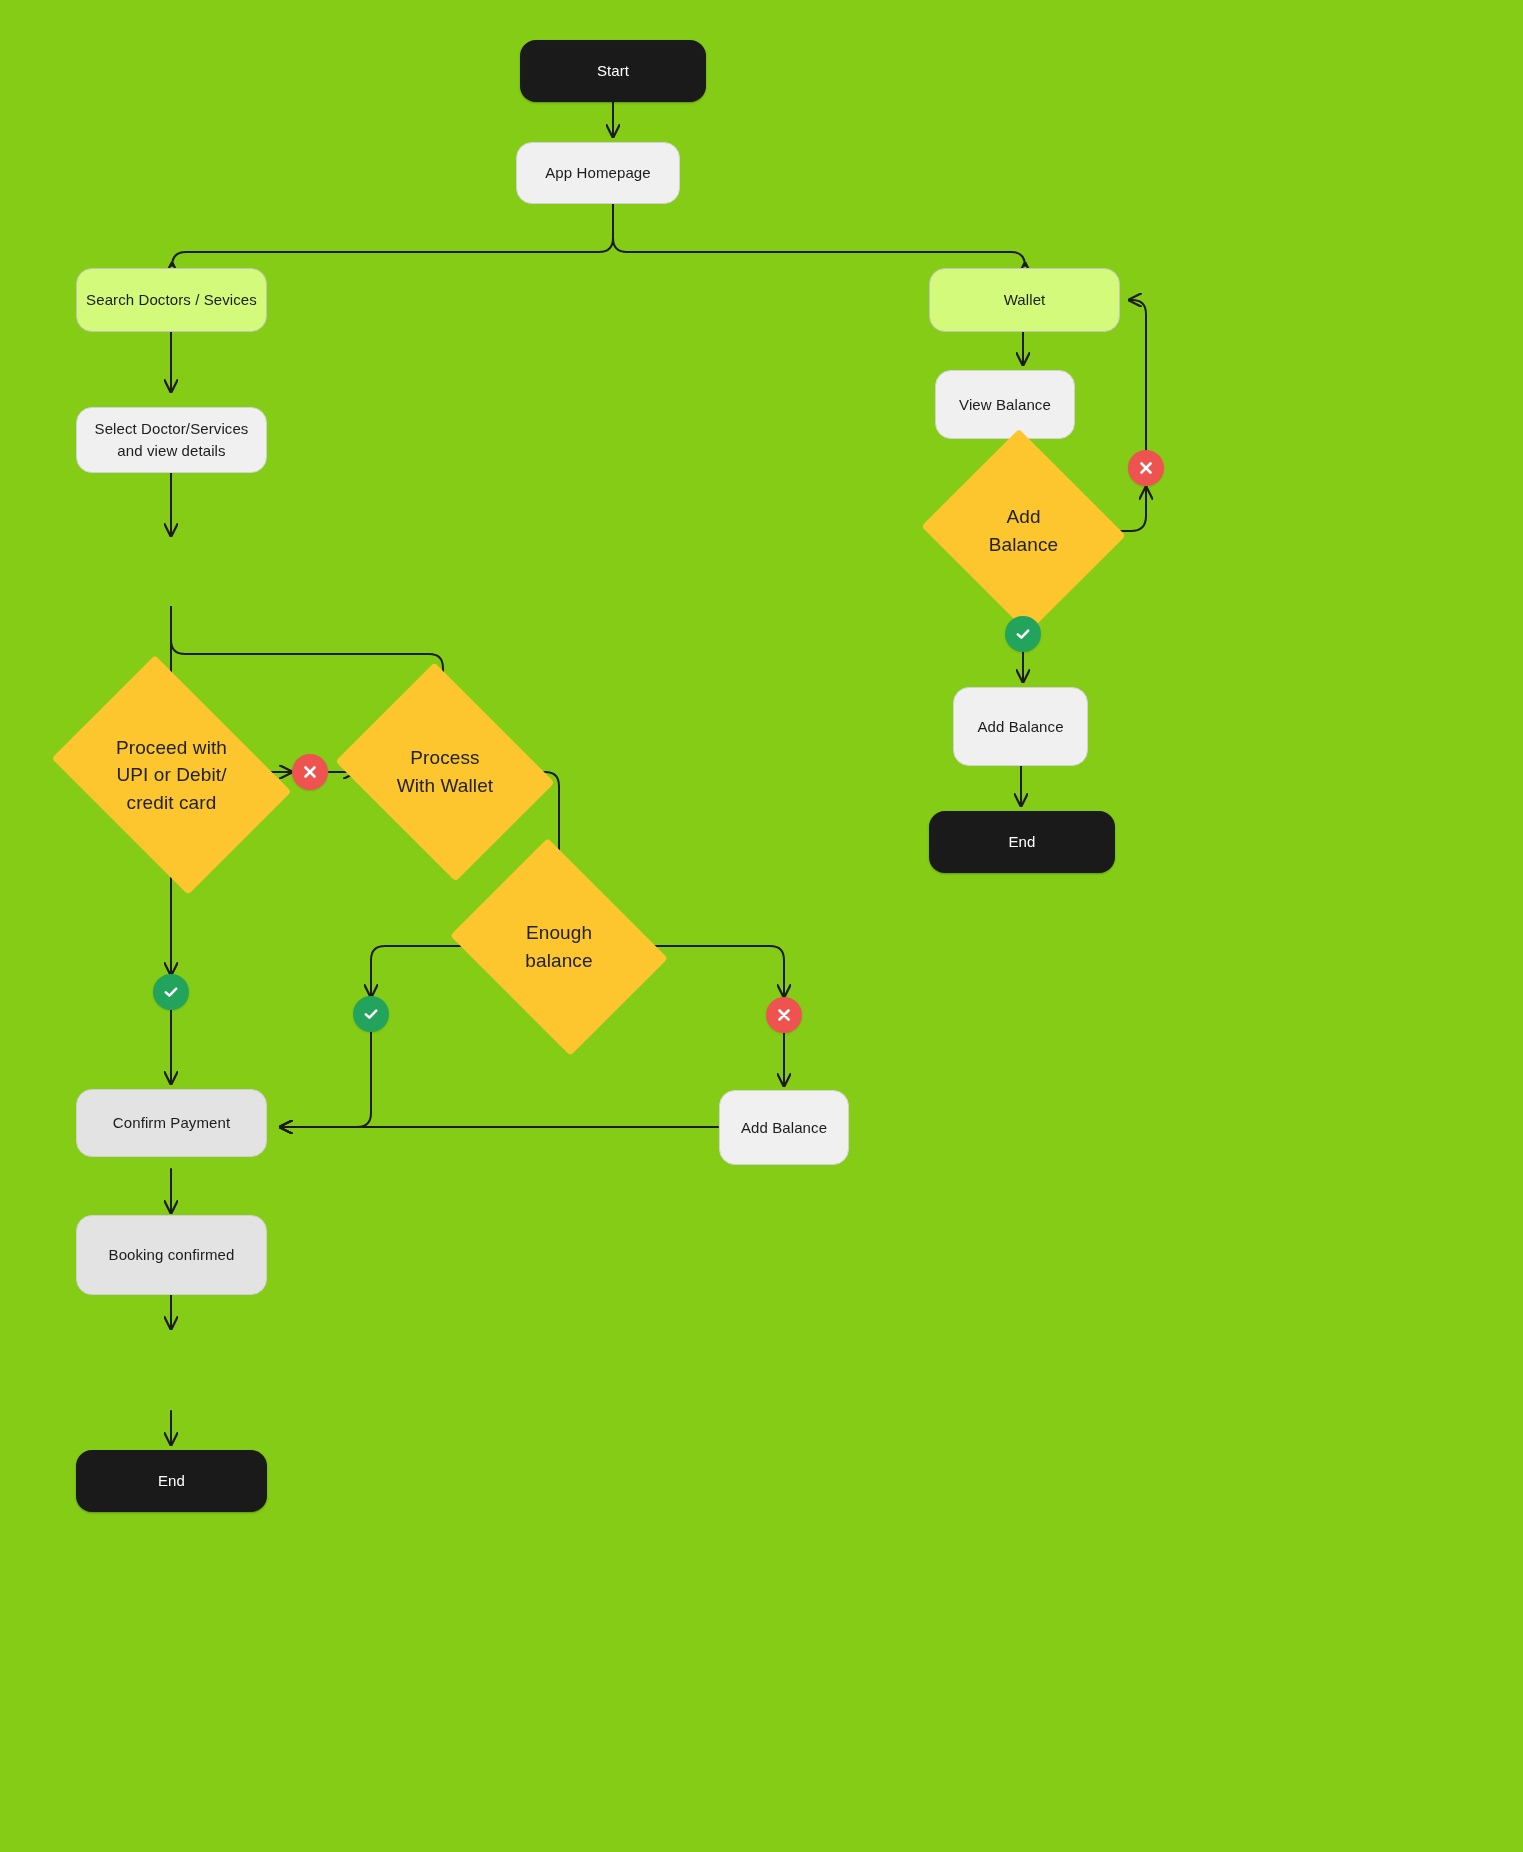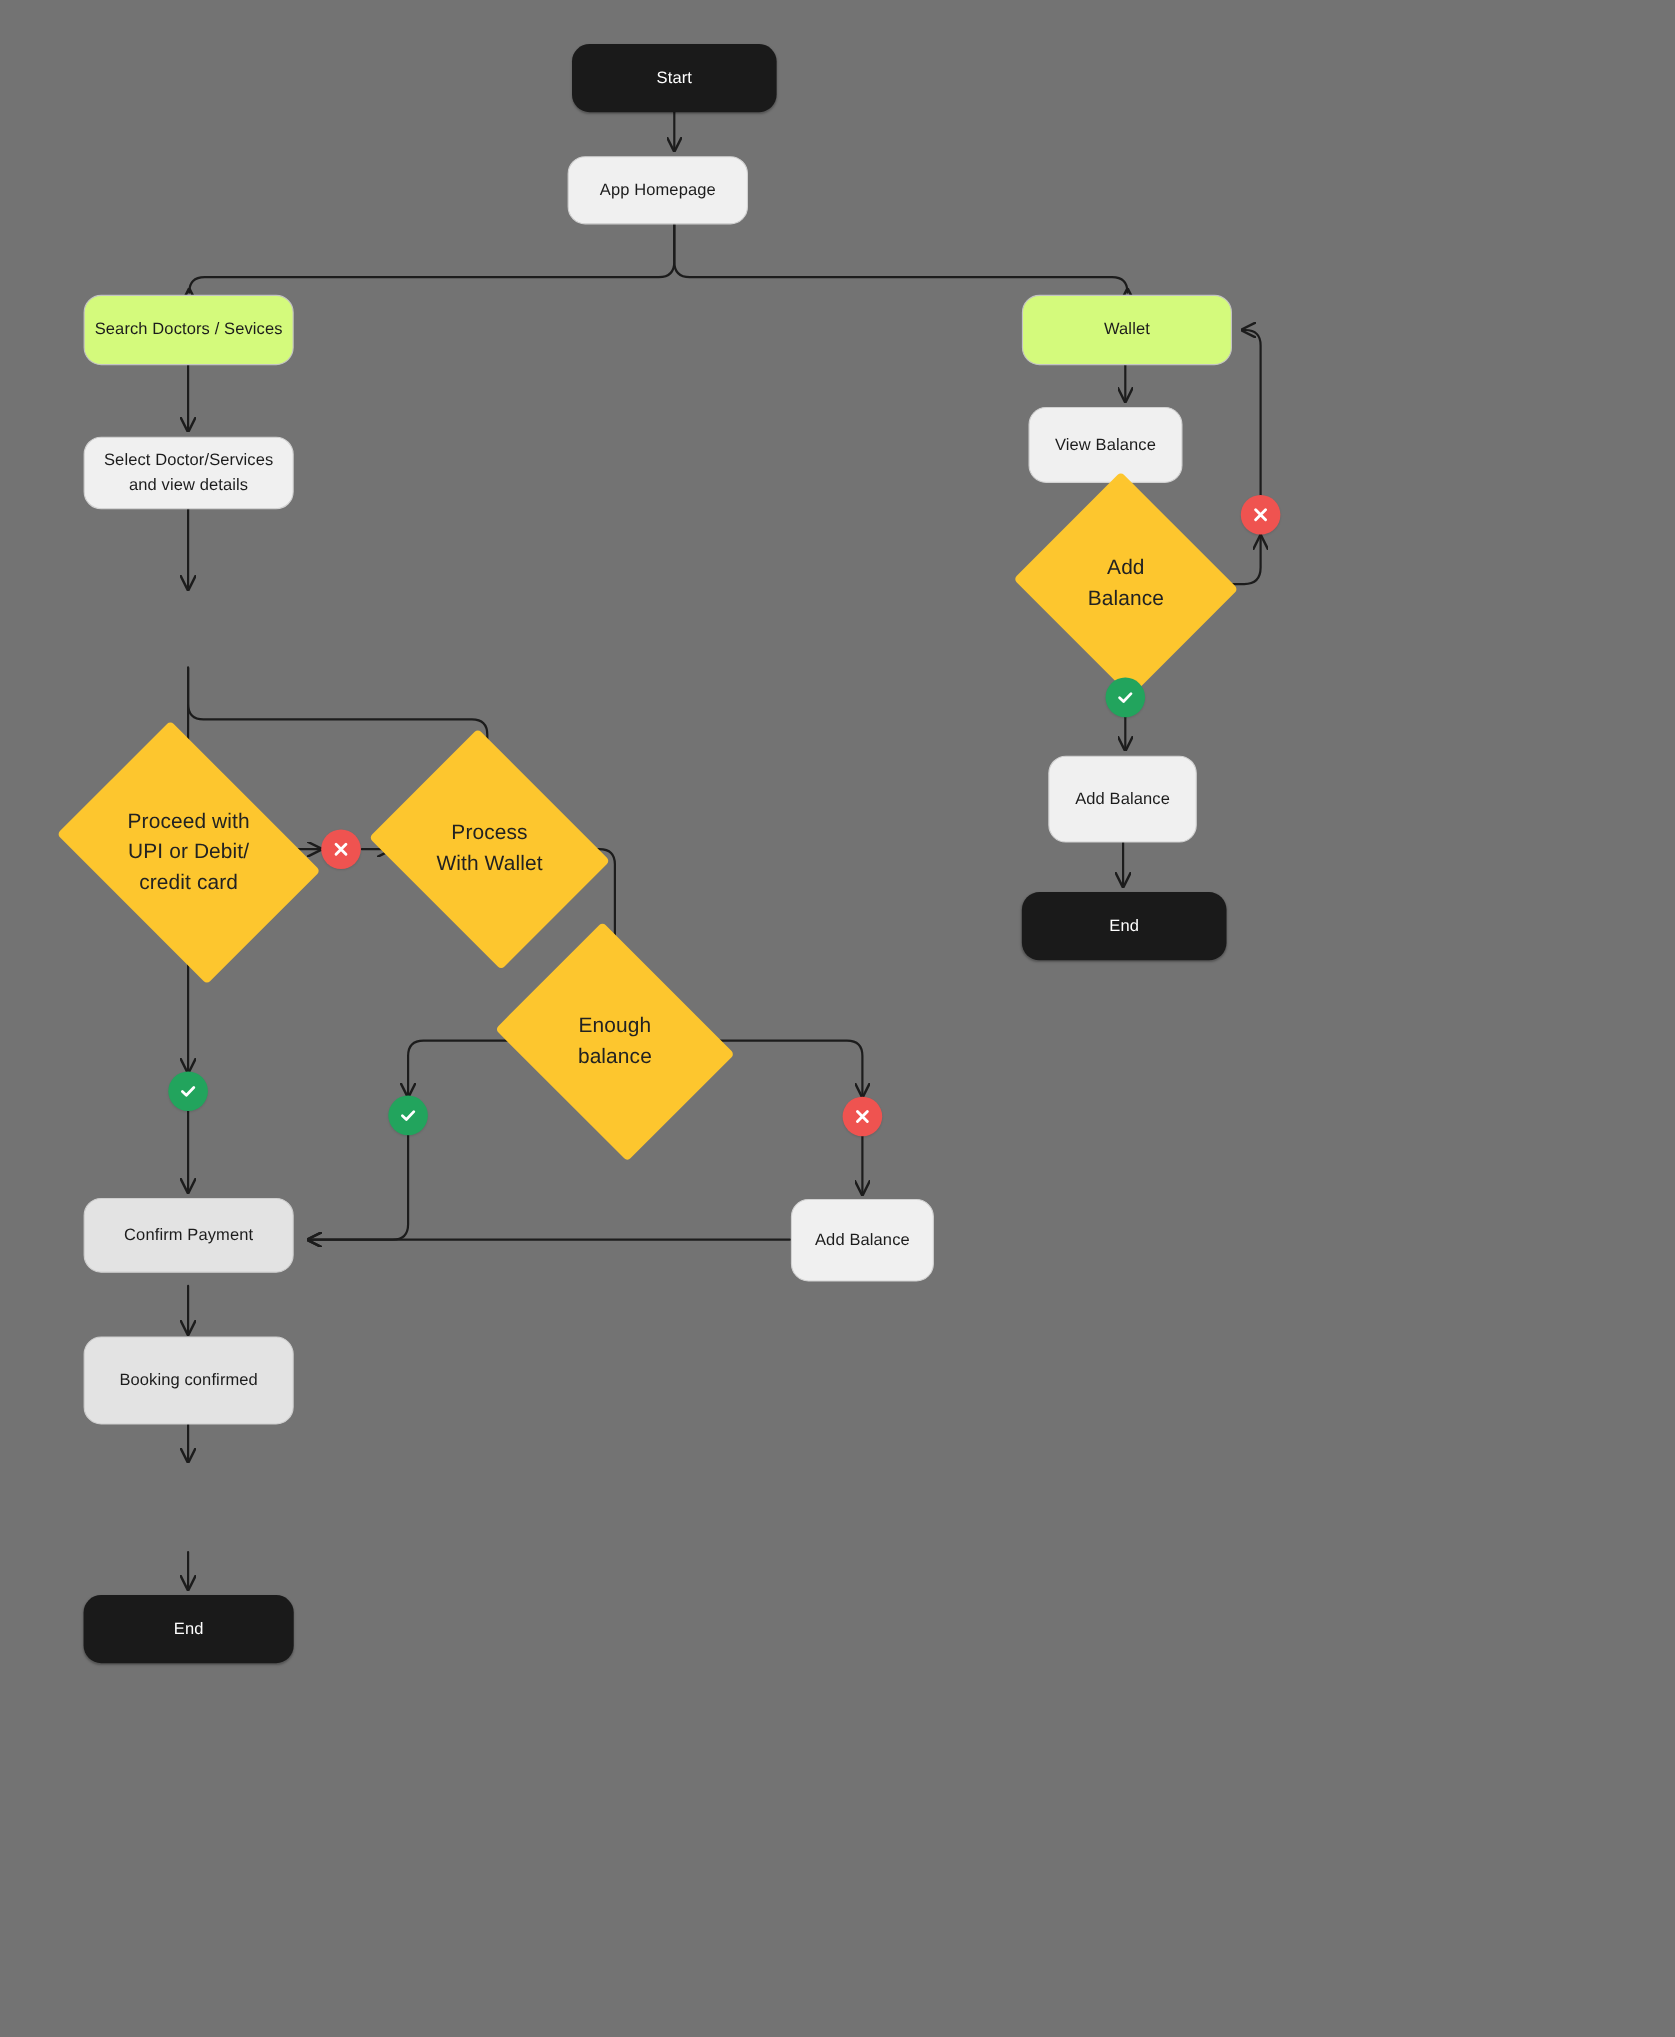--- a/index.html
+++ b/index.html
@@ -8,21 +8,21 @@
     padding: 0;
     background: #ffffff;
   }
   body {
     font-family: "Liberation Sans", "DejaVu Sans", sans-serif;
   }
   #canvas {
     position: relative;
     width: 1523px;
     height: 1852px;
-    background: #737373;
+    background: #84cc16;
     overflow: hidden;
   }
   svg.edges {
     position: absolute;
     left: 0;
     top: 0;
     width: 1523px;
     height: 1852px;
     pointer-events: none;
   }
@@ -174,21 +174,21 @@
   </div>
 
   <div class="node highlight" style="left:76px; top:268px; width:191px; height:64px;">
     <span class="label">Search Doctors / Sevices</span>
   </div>
 
   <div class="node highlight" style="left:929px; top:268px; width:191px; height:64px;">
     <span class="label">Wallet</span>
   </div>
 
-  <div class="node process" style="left:76px; top:397px; width:191px; height:66px;">
+  <div class="node process" style="left:76px; top:407px; width:191px; height:66px;">
     <span class="label">Select Doctor/Services
 and view details</span>
   </div>
 
 
   <div class="node decision" style="left:75px; top:702px; width:193px; height:146px;justify-content:center;">
     <span class="diamond-shape"></span>
     <span class="label">Proceed with
 UPI or Debit/
 credit card</span>

